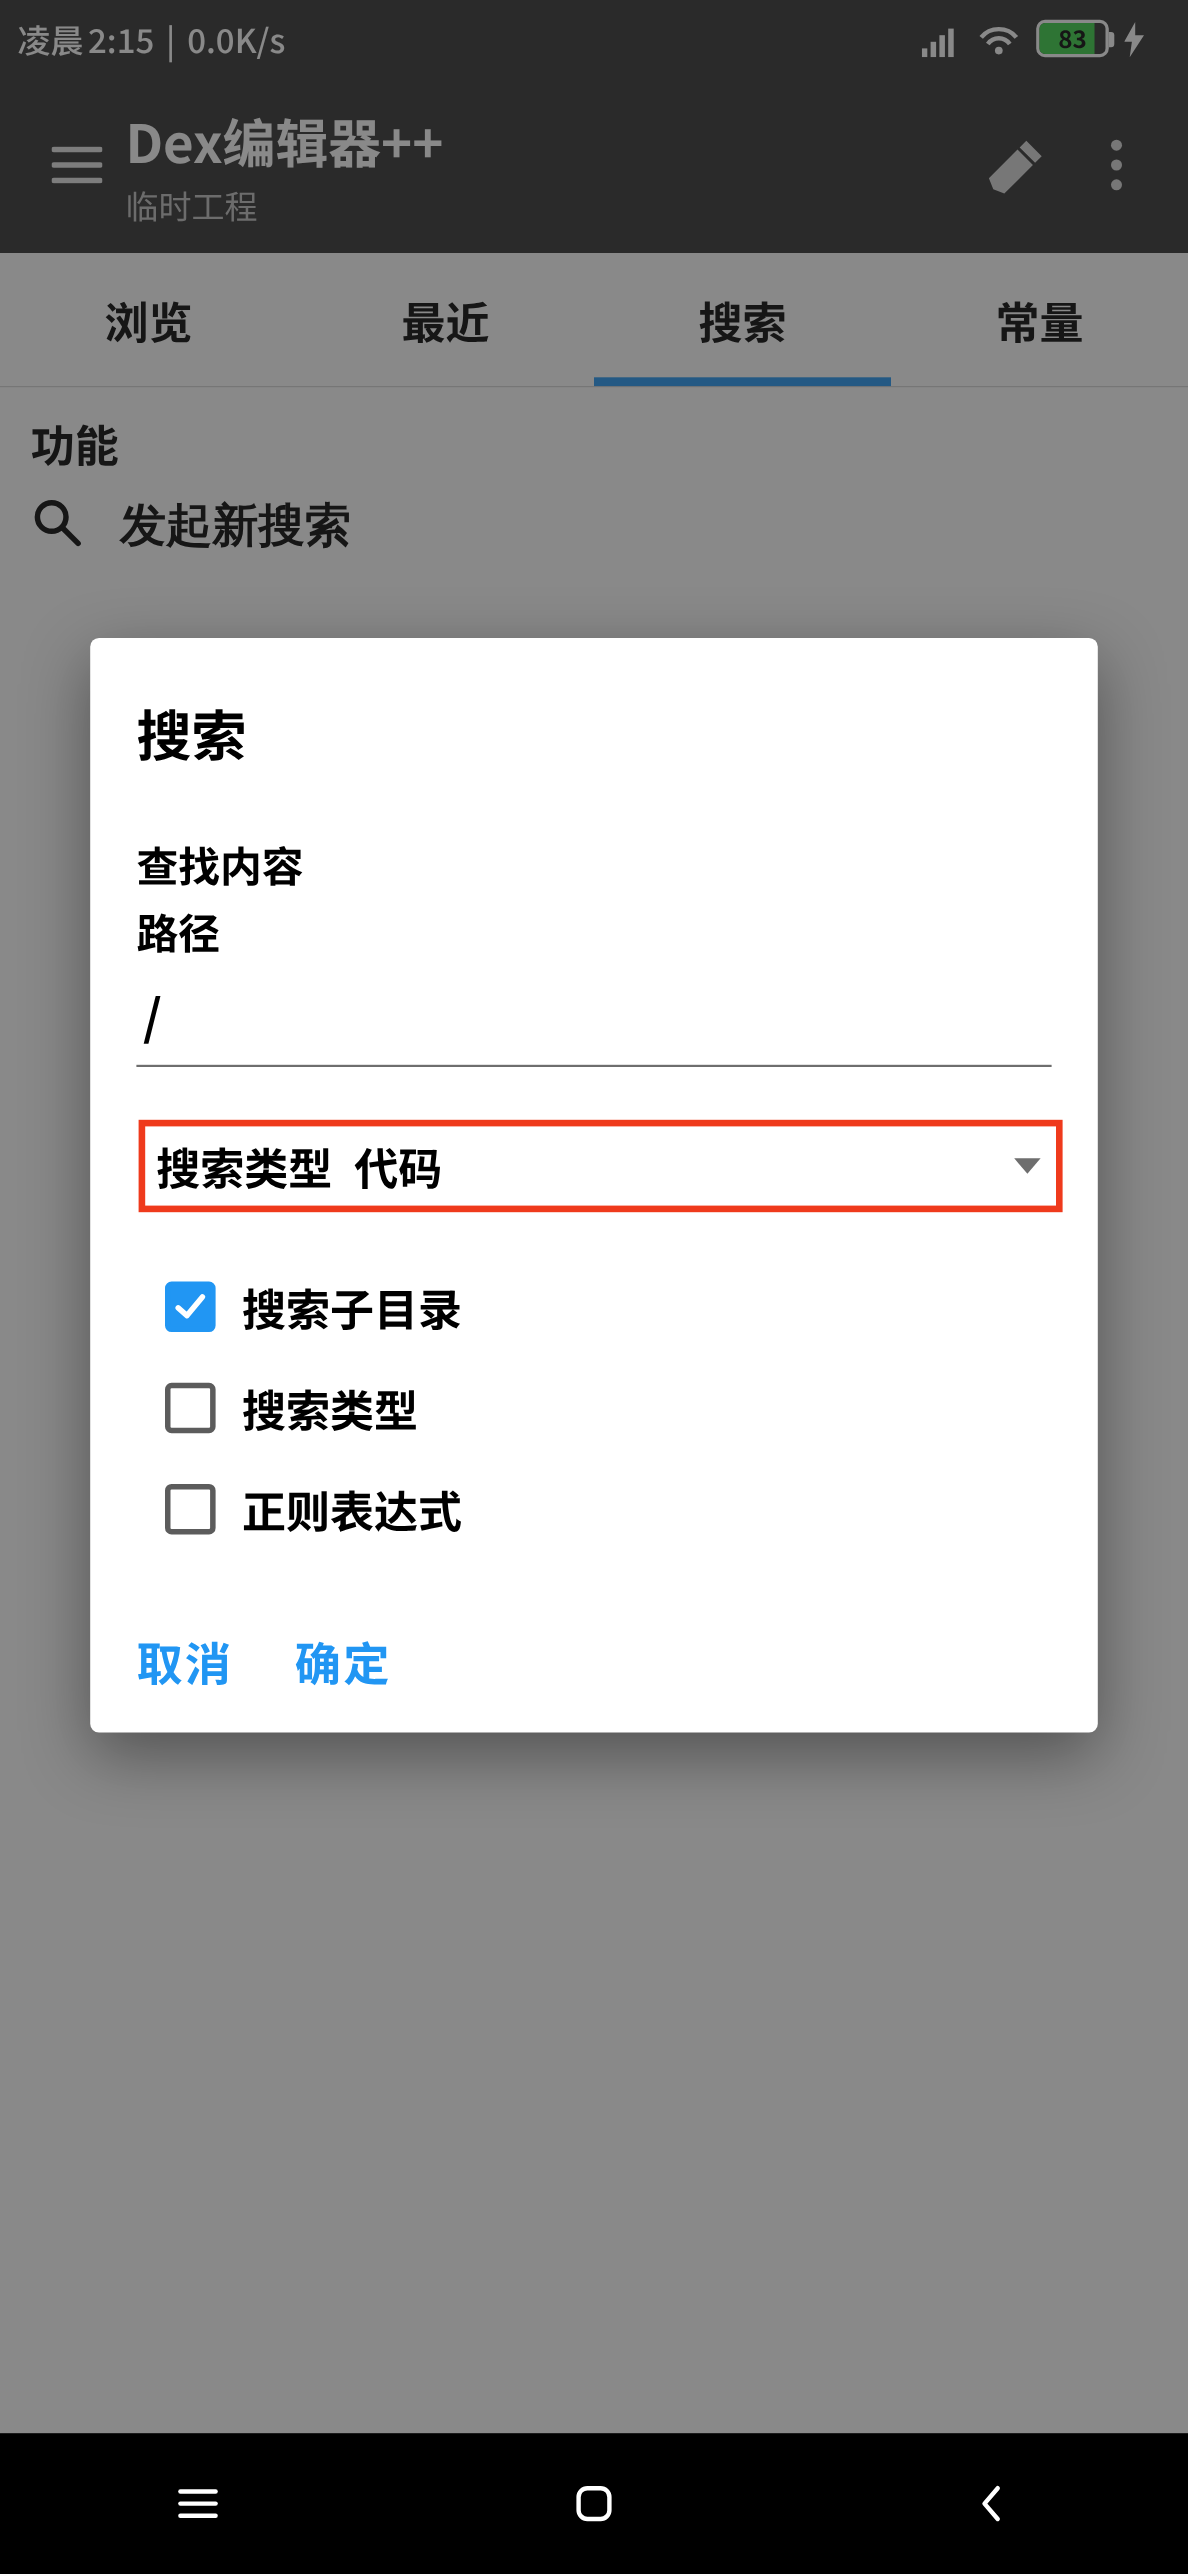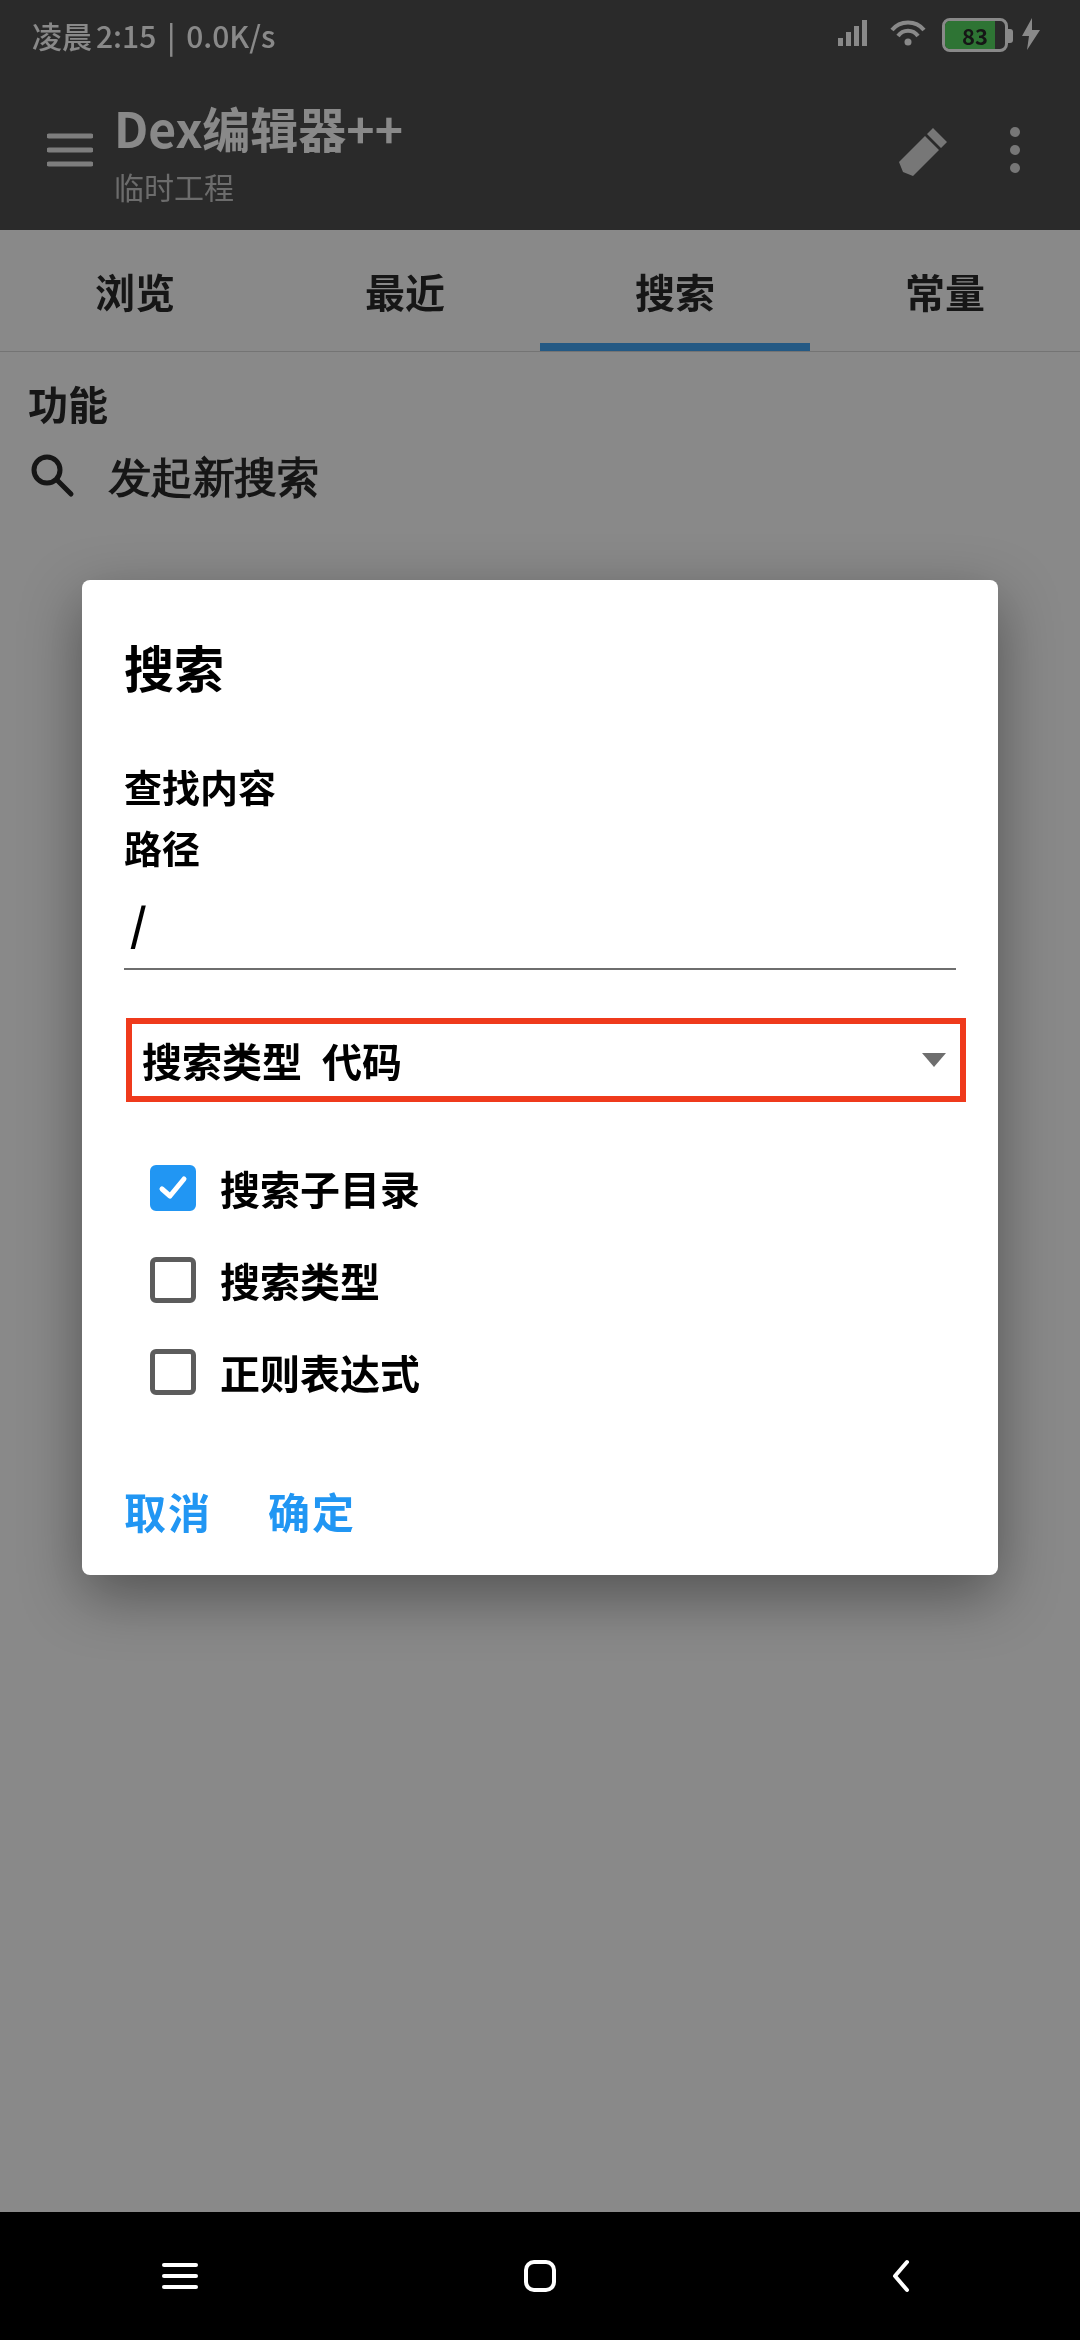--- a/index.html
+++ b/index.html
@@ -1,22 +1,22 @@
 <!DOCTYPE html>
 <html><head>
 <meta charset="utf-8">
 <style>
   * { margin: 0; padding: 0; box-sizing: border-box; }
   html, body { width: 1080px; height: 2340px; font-family: -apple-system, "Noto Sans CJK SC", sans-serif; background: #000; overflow: hidden; }
   .screen { width: 1080px; height: 2340px; position: relative; background: #fff; }
 
   
-  .status-bar { height: 70px; background: #2e2e2e; color: #fff; display: flex; align-items: center; justify-content: space-between; padding: 0 40px 0 32px; font-size: 30px; }
+  .status-bar { height: 70px; background: #2e2e2e; color: #fff; display: flex; align-items: center; justify-content: space-between; padding: 0 40px 0 16px; font-size: 30px; }
   .status-left { display: flex; align-items: center; gap: 4px; font-weight: 500; }
-  .status-right { display: flex; align-items: flex-start; gap: 14px; }
+  .status-right { display: flex; align-items: flex-end; gap: 14px; }
   .signal-icon, .wifi-icon { display: inline-block; }
   .signal-icon svg, .wifi-icon svg, .bolt-icon svg { display: block; }
   .battery { width: 66px; height: 34px; border: 3px solid #fff; border-radius: 8px; position: relative; display: flex; align-items: center; }
   .battery::after { content: ""; position: absolute; right: -8px; top: 8px; width: 5px; height: 14px; background: #fff; border-radius: 0 3px 3px 0; }
   .battery-fill { height: 100%; width: 83%; background: #36d143; border-radius: 5px 0 0 5px; }
   .battery-pct { position: absolute; left: 0; right: 0; text-align: center; font-size: 22px; font-weight: 700; color: #000; }
 
   
   .app-bar { height: 160px; background: #2e2e2e; display: flex; align-items: center; padding: 0 20px 0 30px; color: #fff; }
   .menu-btn { width: 80px; height: 80px; display: flex; align-items: center; justify-content: center; }

